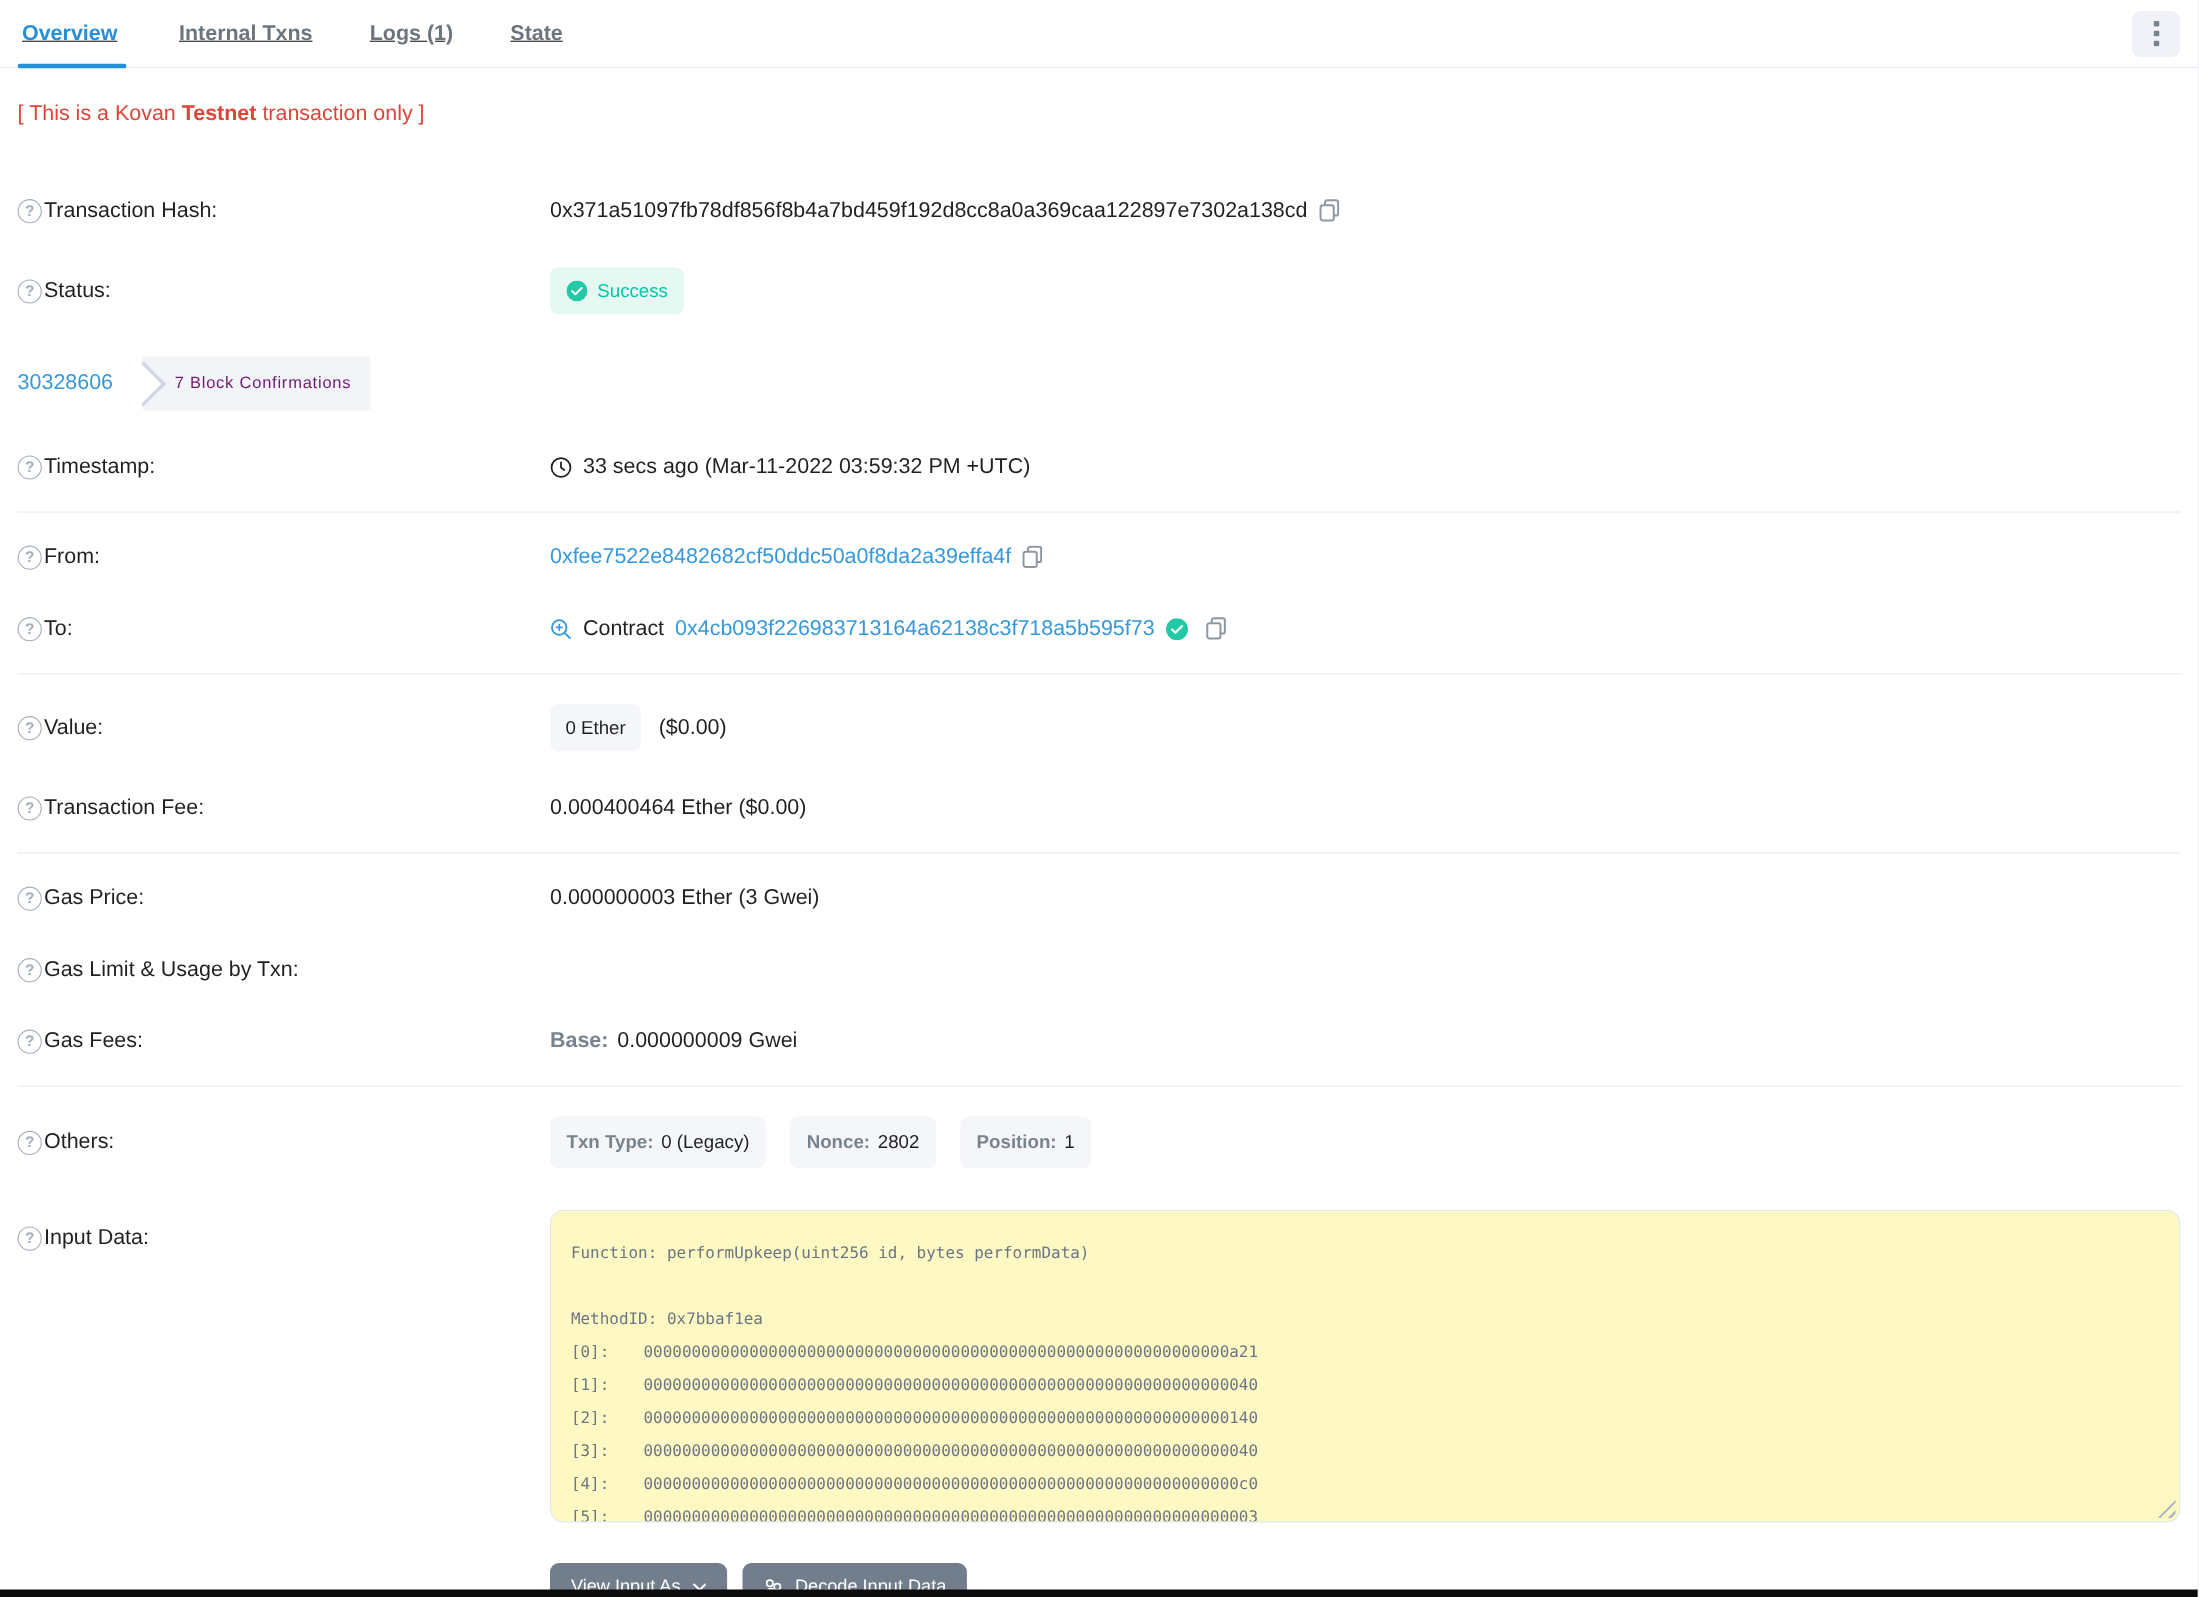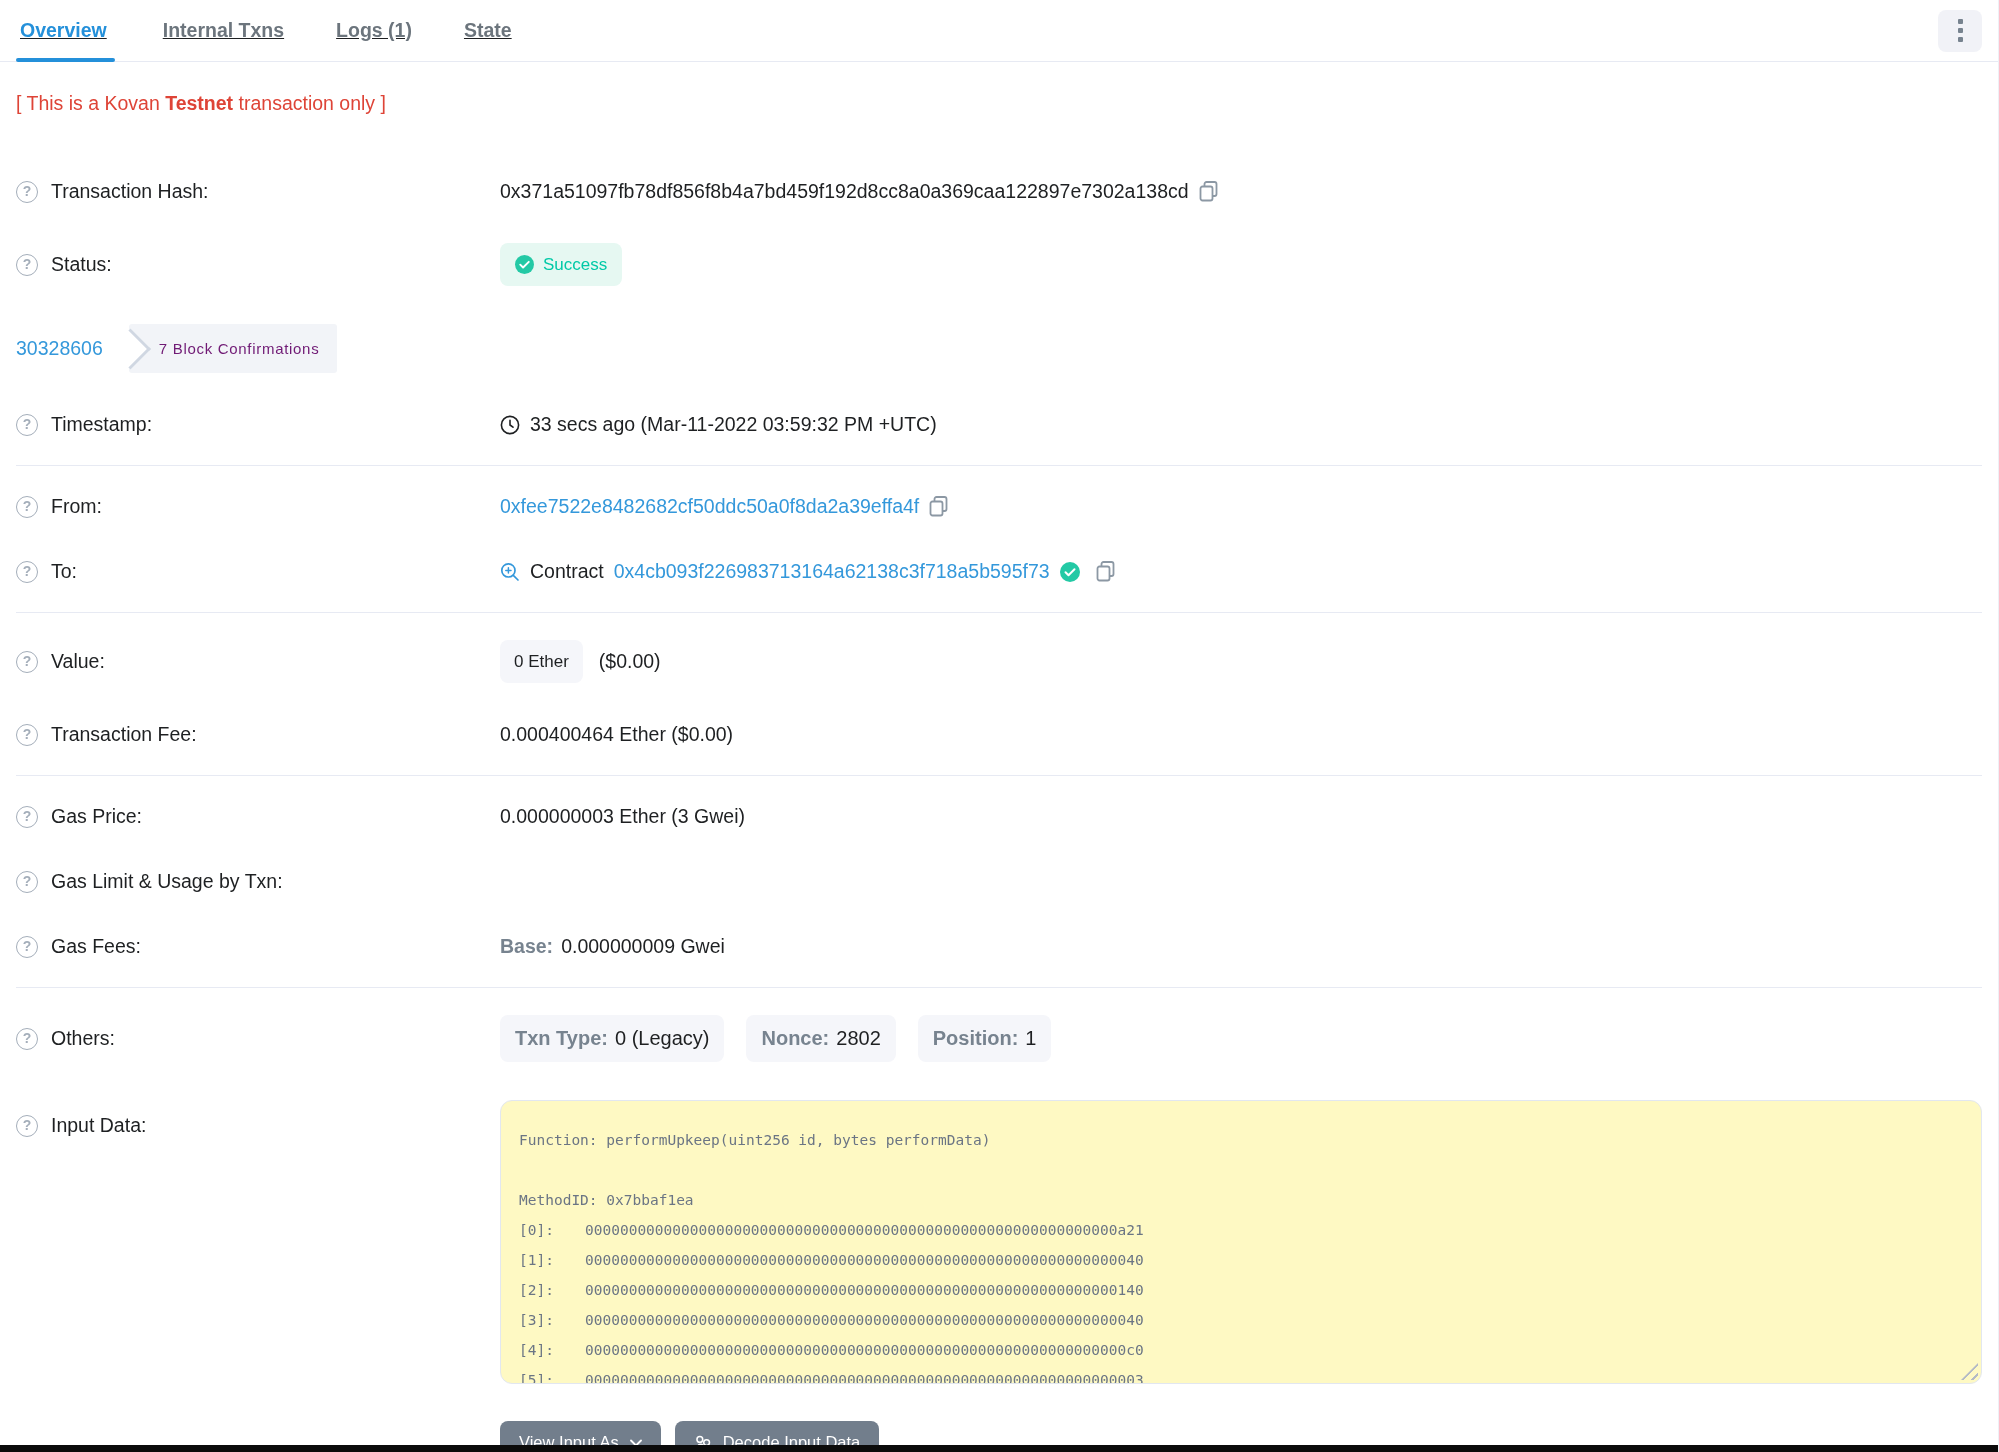--- a/index.html
+++ b/index.html
@@ -44,21 +44,21 @@
 
   
   .notice { margin: 30px 16px 36px; font-size: 19.5px; color: #de4437; }
   .notice b { font-weight: 700; }
 
   
   .group { margin: 0 16px; padding: 8px 0; border-bottom: 1px solid #e7eaf3; }
   .group:last-of-type { padding-bottom: 14px; }
   .row { display: flex; align-items: center; padding: 19px 0; font-size: 19.5px; line-height: 27px; }
   .row.top { align-items: flex-start; }
-  .rlabel { flex: 0 0 484px; display: flex; align-items: center; gap: 13px; }
+  .rlabel { flex: 0 0 484px; display: flex; align-items: center; gap: 2px; }
   .row.top .rlabel { padding-top: 12px; }
   .help {
     flex: none; width: 22px; height: 22px; border: 1.5px solid #a4aeba;
     border-radius: 50%; color: #a4aeba; font-size: 14px; font-weight: 700;
     display: flex; align-items: center; justify-content: center;
   }
   .help::before { content: '?'; }
   .rvalue { display: flex; align-items: center; gap: 10px; flex: 1; min-width: 0; }
   a.link { color: #3498db; text-decoration: none; cursor: pointer; }
 
@@ -76,21 +76,21 @@
     border-radius: 3px; white-space: nowrap;
   }
   .conf::before {
     content: ''; position: absolute; left: -13px; top: 50%;
     width: 26px; height: 26px; background: #fff;
     border-top: 3px solid #d0d7e2; border-right: 3px solid #d0d7e2;
     transform: translateY(-50%) rotate(45deg);
   }
   .pill { background: #f5f6fa; border-radius: 8px; padding: 8px 14px; font-size: 17px; }
   .obadge {
-    background: #f5f6fa; border-radius: 8px; padding: 10px 15px; font-size: 20px;
+    background: #f5f6fa; border-radius: 8px; padding: 10px 15px; font-size: 17px;
     display: inline-flex; gap: 7px; margin-right: 12px; white-space: nowrap; justify-content: space-between;
   }
   .okey, .graylabel { color: #77838f; font-weight: bold; }
   .pipe { color: #aab1bc; margin: 0 16px; font-size: 17px; }
   .redbox { border: 3px solid #f3301c; padding: 10px 6px; margin: -10px 2px; display: inline-block; }
 
   
   .inputbox {
     position: relative; flex: 1; margin-right: 0;
     background: #fef9c3; border: 1px solid #e2e7f0; border-radius: 12px;

